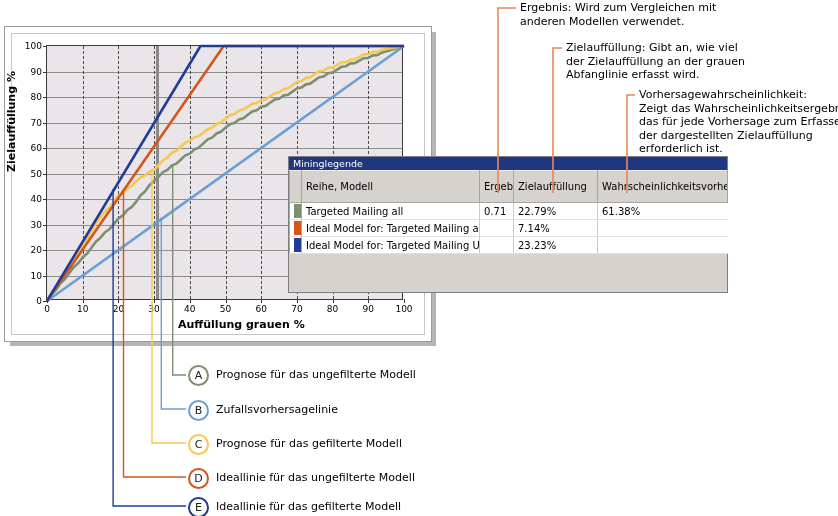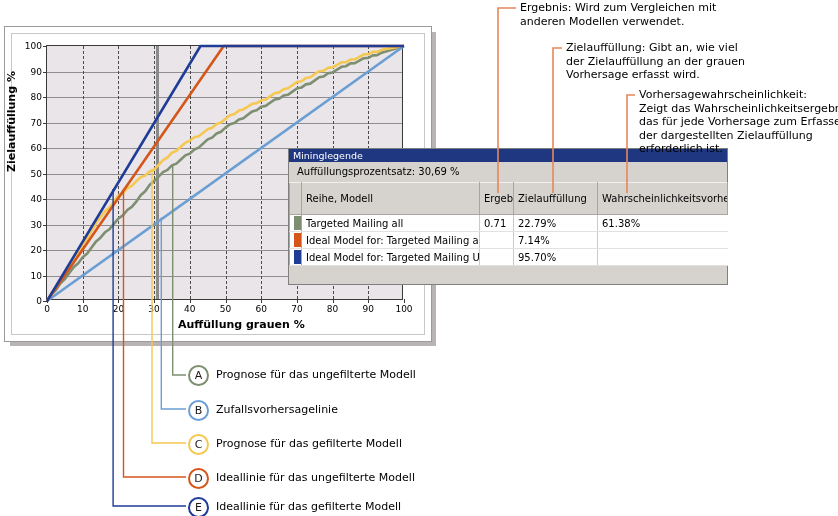--- a/index.html
+++ b/index.html
@@ -33,21 +33,21 @@
   .xtick{position:absolute;top:100%;margin-top:6px;font-size:9px;color:#000;
          white-space:nowrap;transform:translateX(-50%);line-height:1;}
   .xtickmark{position:absolute;top:100%;width:1px;height:4px;background:#3a3a3a;}
 
   #ylabel{position:absolute;left:5px;top:172px;font-size:11px;font-weight:bold;color:#000;
       transform:rotate(-90deg);transform-origin:0 0;white-space:nowrap;}
   #xlabel{position:absolute;left:178px;top:318px;font-size:11px;font-weight:bold;color:#000;
       white-space:nowrap;}
 
   
-  #legend{position:absolute;left:288px;top:148px;width:440px;height:137px;
+  #legend{position:absolute;left:288px;top:156px;width:440px;height:137px;
           background:#d6d3ce;border:1px solid #7f7f7f;box-sizing:border-box;
           font-size:10px;color:#000;}
   #legend-title{height:13px;background:#1f3681;color:#ffffff;font-size:9.5px;
       padding:1px 0 0 4px;box-sizing:border-box;letter-spacing:0px;}
   #legend-sub{padding:4px 0 5px 8px;font-size:10px;color:#000;}
   #legend-table{width:100%;border-collapse:collapse;table-layout:fixed;background:#fff;}
   #legend-table th{background:#d6d3ce;border:1px solid #a9a5a0;border-top:1px solid #f2f0ee;
       font-weight:normal;text-align:left;padding:10px 4px;font-size:10px;height:14px;
       box-sizing:border-box;white-space:nowrap;overflow:hidden;}
   #legend-table td{background:#ffffff;border-bottom:1px solid #e3e1de;
@@ -157,21 +157,20 @@
       <div class="xtick" style="left: 285.6px;">80</div>
       <div class="xtickmark" style="left: 321.3px;"></div>
       <div class="xtick" style="left: 321.3px;">90</div>
       <div class="xtickmark" style="left: 357px;"></div>
       <div class="xtick" style="left: 357px;">100</div>
     </div>
 </div>
 
 <div id="legend">
   <div id="legend-title">Mininglegende</div>
-  <div id="legend-sub">Auffüllungsprozentsatz: 30,69 %</div>
   <table id="legend-table">
     <colgroup>
       <col style="width:12px">
         <col style="width:178px">
         <col style="width:34px">
       <col style="width:84px">
         <col style="width:130px">
     </colgroup>
     <thead>
         <tr id="legend-head">
@@ -200,32 +199,32 @@
           <td class="res-cell"></td>
           <td class="tpop-cell">7.14%</td>
           <td class="prob-cell"></td>
         </tr>
         <tr>
           <td class="swatch-cell">
             <div class="swatch" style="background: rgb(31, 60, 150);"></div>
           </td>
           <td class="name-cell">Ideal Model for: Targeted Mailing Under 30</td>
           <td class="res-cell"></td>
-          <td class="tpop-cell">95.70%</td>
+          <td class="tpop-cell">23.23%</td>
           <td class="prob-cell"></td>
         </tr>
       </tbody>
   </table>
 </div>
 
 <div class="callout-text" style="left:520px;top:1px;">Ergebnis: Wird zum Vergleichen mit
 anderen Modellen verwendet.</div>
 <div class="callout-text" style="left:566px;top:41px;">Zielauffüllung: Gibt an, wie viel
 der Zielauffüllung an der grauen
-Vorhersage erfasst wird.</div>
+Abfanglinie erfasst wird.</div>
 <div class="callout-text" style="left:639px;top:88px;">Vorhersagewahrscheinlichkeit:
 Zeigt das Wahrscheinlichkeitsergebnis,
 das für jede Vorhersage zum Erfassen
 der dargestellten Zielauffüllung
 erforderlich ist.</div>
 
 <div id="bottom-legend">
     <div class="leg-row" style="left: 188px; top: 365px;">
       <div class="leg-circle" style="border-color: rgb(125, 143, 112);">A</div>
       <div class="leg-text">Prognose für das ungefilterte Modell</div>

